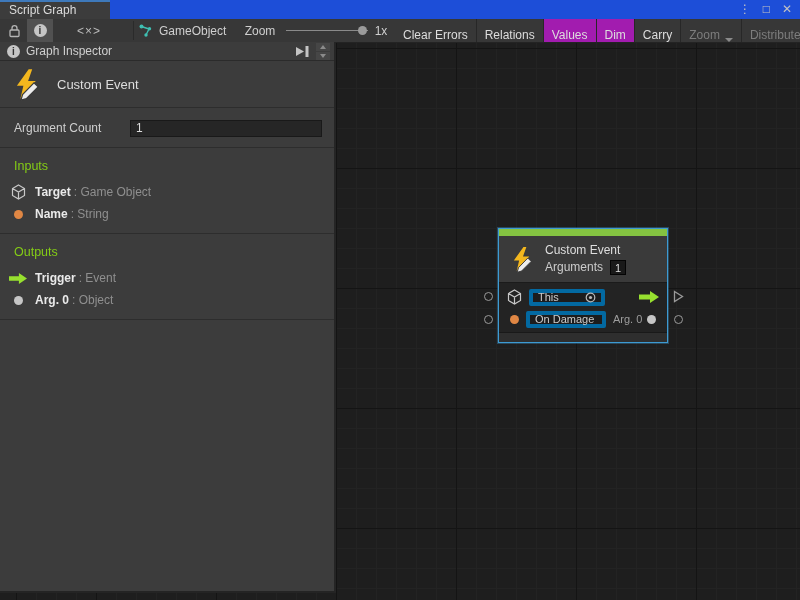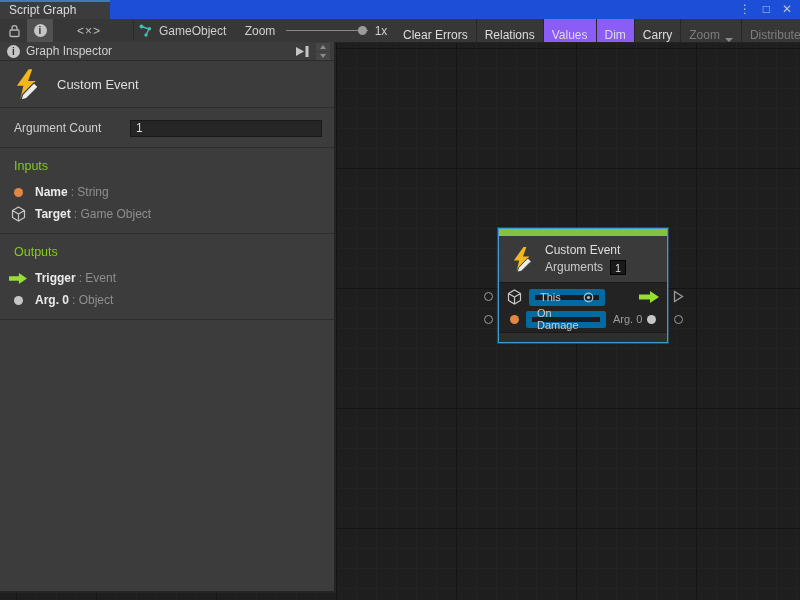--- a/index.html
+++ b/index.html
@@ -45,21 +45,21 @@
     border-radius:50%; background:#9b9b9b;
   }
   .rgroup {
     position:absolute; left:395px; top:0; height:23px;
     display:flex; align-items:stretch;
   }
   .rbtn {
     display:flex; align-items:flex-end; padding:0 8px;
     background:#373737; color:#ddd; white-space:nowrap;
   }
-  .rbtn.pressed { background:#8b5cf6; }
+  .rbtn.pressed { background:#a21caf; }
   .rbtn.disabled { color:#7d7d7d; }
   .rgroup .vsep { width:1px; background:#272727; }
   .caret {
     display:inline-block; width:0; height:0; margin-left:5px;
     border-left:4px solid transparent; border-right:4px solid transparent;
     border-top:4px solid #8a8a8a;
   }
 
   
   .graph {
@@ -133,21 +133,21 @@
   .node-header .evicon { margin:0 9px 0 10px; }
   .nh-title { color:#dedede; font-size:12px; }
   .nh-args { display:flex; align-items:flex-start; margin-top:3px; color:#cccccc; font-size:12px; }
   .argbox {
     width:16px; height:15px; margin-left:7px; background:#191919; border:1px solid #040404;
     color:#ddd; font-size:11px; text-align:center; line-height:14px;
   }
   .node-body { padding-top:3px; }
   .nrow { height:22px; display:flex; align-items:center; padding:0 8px; }
   .nfield {
-    height:17px; background:#1c1c1c; border:6px solid #0369a1; border-radius:2px;
+    height:17px; background:#1c1c1c; border:4px solid #0369a1; border-radius:2px;
     color:#cccccc; font-size:11px; display:flex; align-items:center; padding:0 5px;
   }
   .nfield-this { width:76px; justify-content:space-between; margin-left:7px; }
   .nfield-name { width:80px; margin-left:7px; }
   .arg-label { color:#9d9d9d; font-size:11px; margin-left:7px; }
   .spacer { flex:1; }
   .node-footer {
     position:absolute; left:0; right:0; bottom:0; height:10px;
     background:#2e2e2e; border-top:1px solid #191919;
   }
@@ -326,33 +326,33 @@
     <div class="prow">
       <span class="plabel">Argument Count</span>
       <input class="tfield" type="text" value="1" style="">
     </div>
   </div>
 
   <div class="section">
     <div class="sec-heading">Inputs</div>
     <div class="iorow">
       <span class="ioicon">
-          <span class="dot dot-orange"></span>
-        </span>
-      <span class="ioname">Name</span>
-      <span class="iotype">: String</span>
-    </div>
-    <div class="iorow">
-      <span class="ioicon">
         <svg width="15" height="16" viewBox="0 0 14 16">
           <path d="M7 1 L13 4.5 V11.5 L7 15 L1 11.5 V4.5 Z M1 4.5 L7 8 L13 4.5 M7 8 V15" fill="none" stroke="#c8c8c8" stroke-width="1.2"></path>
         </svg>
       </span>
       <span class="ioname">Target</span>
       <span class="iotype">: Game Object</span>
+    </div>
+    <div class="iorow">
+      <span class="ioicon">
+          <span class="dot dot-orange"></span>
+        </span>
+      <span class="ioname">Name</span>
+      <span class="iotype">: String</span>
     </div>
   </div>
 
   <div class="section">
     <div class="sec-heading">Outputs</div>
     <div class="iorow">
       <span class="ioicon">
         <svg width="18" height="11" viewBox="0 0 20 12">
           <path d="M0 3.5 h11 V0 l9 6 l-9 6 V8.5 H0 Z" fill="#97e02f"></path>
         </svg>

